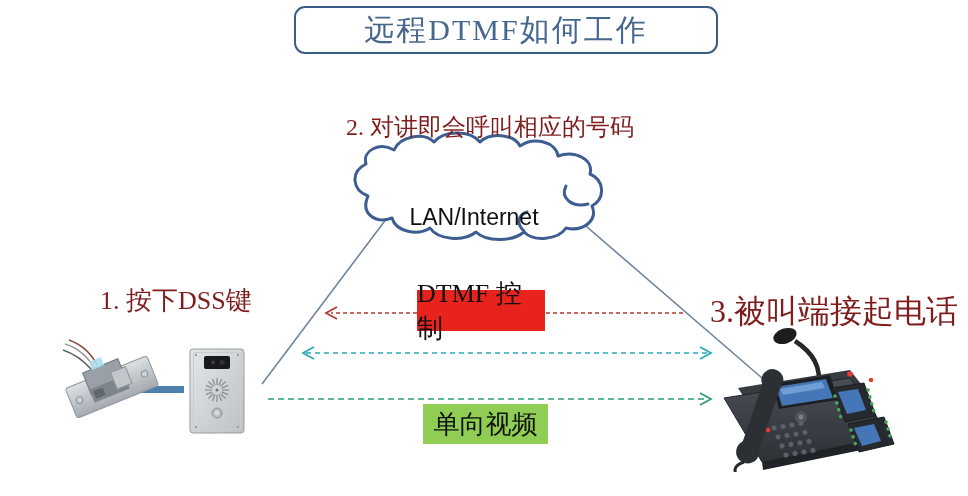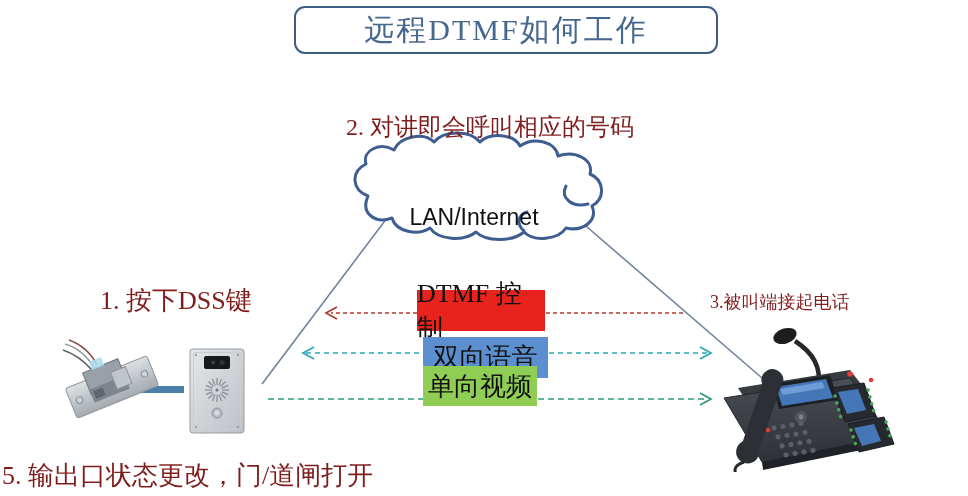--- a/index.html
+++ b/index.html
@@ -5,49 +5,48 @@
   html,body{margin:0;padding:0;background:#fff;}
   .stage{position:relative;width:968px;height:496px;background:#ffffff;overflow:hidden;
          font-family:"Liberation Sans",sans-serif;}
   svg{display:block;}
   .canvas{position:absolute;left:0;top:0;z-index:1;}
   .device{position:absolute;z-index:2;}
   .label{position:absolute;z-index:3;color:#7f1d1d;font-family:"Liberation Serif",serif;
          white-space:nowrap;}
   #step1-label{left:100px;top:283px;font-size:26px;}
   #step2-label{left:300px;top:111px;width:380px;text-align:center;font-size:24px;}
-  #step3-label{left:710px;top:290px;font-size:18px;}
+  #step3-label{left:710px;top:290px;font-size:32px;}
   #step4-label{left:657px;top:463px;font-size:25px;}
   #step5-label{left:2px;top:458px;font-size:26px;}
   .title-box{position:absolute;left:294px;top:6px;width:424px;height:48px;z-index:3;
              border:2.5px solid #3A5C85;border-radius:11px;display:flex;align-items:center;
              justify-content:center;box-sizing:border-box;}
   .title-text{font-family:"Liberation Serif",serif;font-size:30px;letter-spacing:2px;color:#47688E;}
   .cloud-label{position:absolute;left:398px;top:176px;width:152px;text-align:center;z-index:3;
                font-family:"Liberation Sans",sans-serif;font-size:23px;color:#101010;margin-top:28px;}
   .chan{position:absolute;z-index:3;display:flex;align-items:center;justify-content:center;
         font-family:"Liberation Serif",serif;font-size:26px;color:#101010;}
   #box-dtmf {left:417px;top:290px;width:128px;height:41px;background:#E8231D;}
   #box-audio{left:423px;top:337px;width:125px;height:41px;background:#5B8FD0;}
-  #box-video{left:423px;top:366px;width:114px;height:40px;background:#8FCD55;}
+  #box-video{left:423px;top:404px;width:125px;height:40px;background:#8FCD55;}
   .connector{position:absolute;left:140px;top:386px;width:44px;height:7px;background:#4D7FAD;z-index:2;}
 </style>
 </head>
 <body>
 
 <div class="stage">
 
   <div class="title-box">
     <span class="title-text">远程DTMF如何工作</span>
   </div>
 
   <div class="label" id="step1-label">1. 按下DSS键</div>
   <div class="label" id="step2-label">2. 对讲即会呼叫相应的号码</div>
   <div class="label" id="step3-label">3.被叫端接起电话</div>
-  <div class="label" id="step5-label">5. 输出口状态更改，门/道闸打开</div>
 
   <svg class="canvas" width="968" height="496" viewBox="0 0 968 496">
 
     <g fill="none" stroke-width="1.6" stroke="#70849E">
       <line x1="387" y1="218" x2="262" y2="384"></line>
       <line x1="572" y1="214" x2="762" y2="378"></line>
     </g>
 
     <g fill="none" stroke-width="1.7" stroke="#B23B2F">
       <line x1="683" y1="313" x2="331" y2="313" stroke-dasharray="4 3"></line>
@@ -84,23 +83,20 @@
         C 376,224 360,214 368,196 Z"></path>
       <path fill="none" d="M 588,204 C 572,208 560,198 566,186"></path>
       <path fill="none" d="M 524,231 C 516,224 518,215 527,212"></path>
     </g>
   </svg>
 
   <div class="cloud-label">LAN/Internet</div>
 
   <div class="chan" id="box-dtmf">
     <span>DTMF 控制</span>
-  </div>
-  <div class="chan" id="box-audio">
-    <span>双向语音</span>
   </div>
   <div class="chan" id="box-video">
     <span>单向视频</span>
   </div>
 
   <div class="connector"></div>
 
   <svg class="device" style="left:60px;top:337px" width="105" height="95" viewBox="0 0 105 95">
     <defs>
       <linearGradient id="plateGrad" x1="0" y1="0" x2="0" y2="1">

